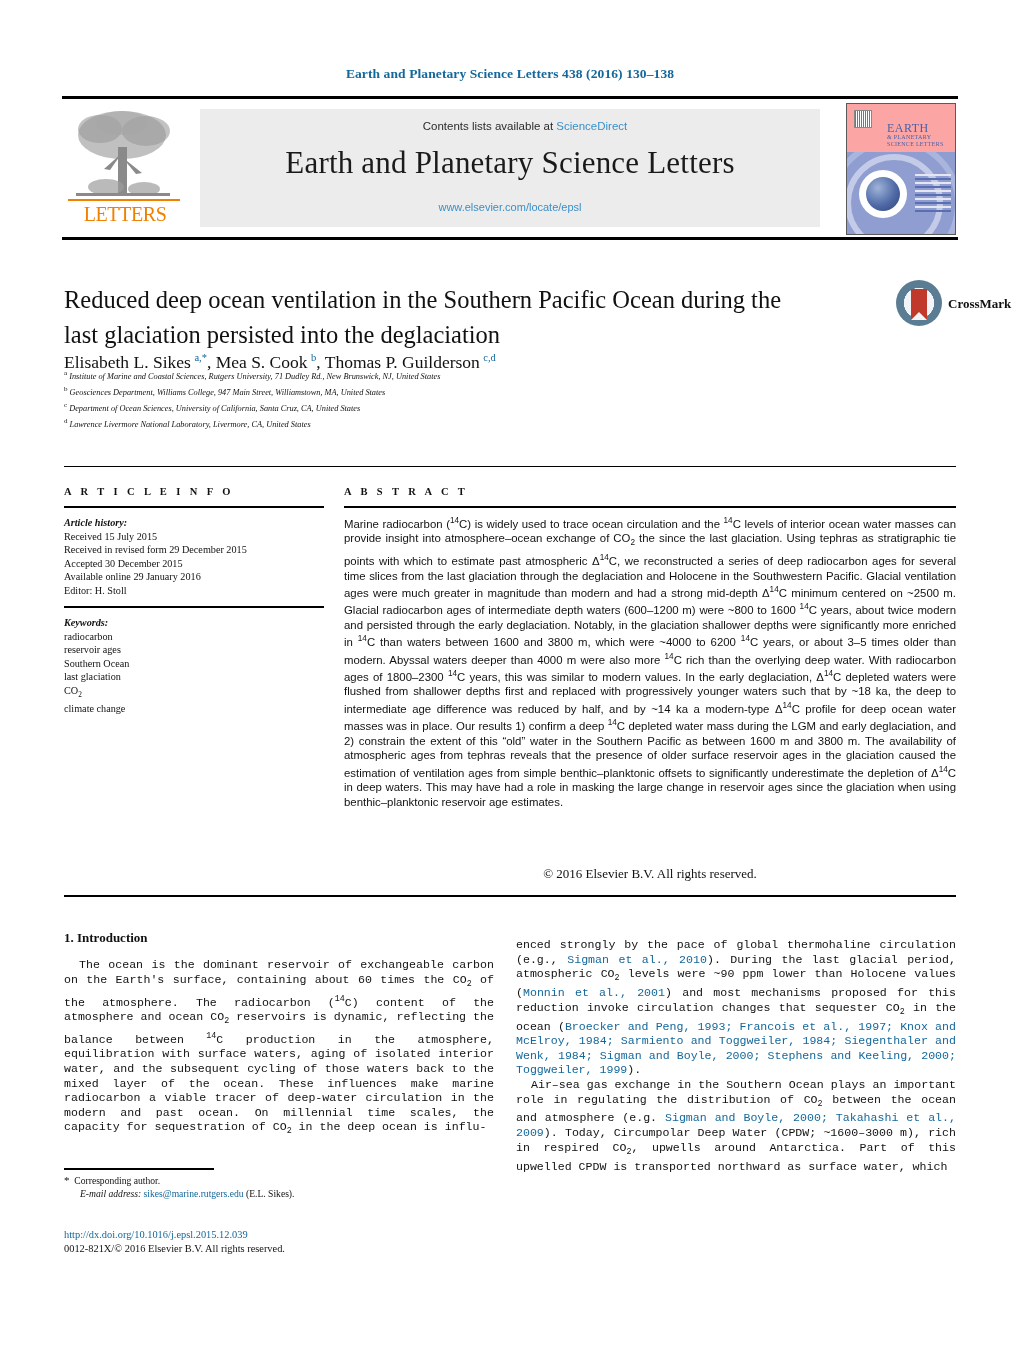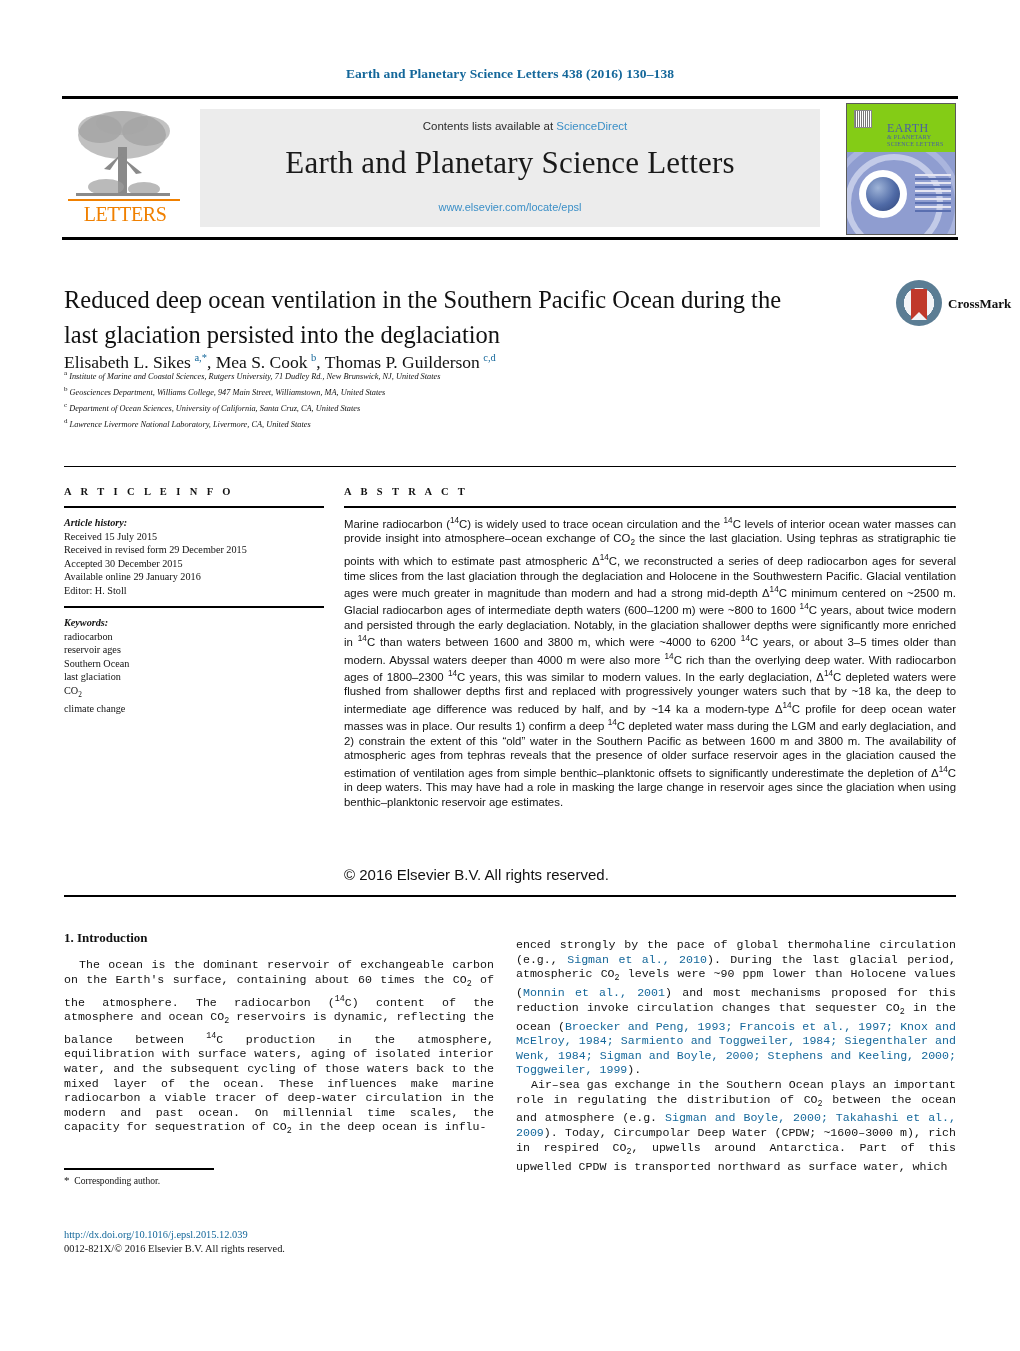--- a/index.html
+++ b/index.html
@@ -20,21 +20,21 @@
      font-family:"Liberation Serif",serif;font-size:20px;color:#f08000;letter-spacing:-0.4px;}
   .elsevier-rule{position:absolute;left:2px;top:92px;width:112px;height:2px;background:#f08000;}
   .mast-center{position:absolute;left:138px;top:10px;width:620px;height:118px;background:#ececec;}
   .contents-line{position:absolute;top:11px;left:0;width:620px;text-align:center;
      font-family:"Liberation Sans",sans-serif;font-size:11.5px;color:#2b2b2b;margin-left:15px;}
   .sd-link{color:#3b8fc7;}
   .journal-title{position:absolute;top:36px;left:0;width:620px;text-align:center;
      font-family:"Liberation Serif",serif;font-size:31px;color:#1a1a1a;letter-spacing:.2px;}
   .journal-url{position:absolute;top:92px;left:0;width:620px;text-align:center;
      font-family:"Liberation Sans",sans-serif;font-size:11px;color:#3b8fc7;}
-  .cover-thumb{position:absolute;right:2px;top:4px;width:108px;height:130px;background:#84cc16;border:1px solid #5a5a5a;}
+  .cover-thumb{position:absolute;right:2px;top:4px;width:108px;height:130px;background:#fca5a5;border:1px solid #5a5a5a;}
   .cover-in{position:relative;width:100%;height:100%;overflow:hidden;}
   .cover-barcode{position:absolute;left:7px;top:6px;width:16px;height:16px;border:1px solid #888;background:
       repeating-linear-gradient(90deg,#777 0 1px,#fff 1px 2px);}
   .cover-ttl{position:absolute;left:40px;top:18px;width:66px;color:#4a5fa5;
      font-family:"Liberation Serif",serif;}
   .cover-ttl .l1{font-size:12px;letter-spacing:.5px;line-height:12px;}
   .cover-ttl .l2{font-size:6px;letter-spacing:.3px;line-height:7px;}
   .cover-body{position:absolute;left:0;top:48px;width:100%;height:82px;background:#8f9dd0;overflow:hidden;}
   .ring{position:absolute;border-radius:50%;border:6px solid #aab5dd;}
   .r1{width:120px;height:120px;left:-18px;top:-14px;}
@@ -75,22 +75,22 @@
   .artinfo{position:absolute;left:64px;top:516px;width:260px;
      font-family:"Liberation Serif",serif;font-size:10.2px;line-height:13.6px;color:#111;}
   .artinfo .hd{font-style:italic;font-weight:bold;}
   .keywords{position:absolute;left:64px;top:616px;width:260px;
      font-family:"Liberation Serif",serif;font-size:10.2px;line-height:13.6px;color:#111;}
   .keywords .hd{font-style:italic;font-weight:bold;}
 
   .abstract{position:absolute;left:344px;top:514px;width:612px;
      font-family:Liberation Sans, sans-serif;font-size:11.4px;line-height:14.55px;
      text-align:justify;color:#111;}
-  .abs-copy{position:absolute;left:344px;top:866px;width:612px;text-align:left;
-     font-family:Liberation Sans, sans-serif;font-size:15px;color:#111;}
+  .abs-copy{position:absolute;left:344px;top:866px;width:612px;text-align:center;
+     font-family:Liberation Serif, serif;font-size:13px;color:#111;}
 
   
   .h1{position:absolute;font-family:"Liberation Serif",serif;font-weight:bold;font-size:13px;color:#111;}
   .col{position:absolute;font-family:Liberation Mono, monospace;font-size:11.6px;
        line-height:14.6px;text-align:justify;color:#111;}
   .colL{left:64px;top:958px;width:430px;}
   .colR{left:516px;top:938px;width:440px;}
   .lnk{color:#14679a;}
   .indent{text-indent:15px;}
 
@@ -274,20 +274,25 @@
     and atmosphere (e.g. <span class="lnk">Sigman and Boyle, 2000; Takahashi et al.,
     2009</span>). Today, Circumpolar Deep Water (CPDW; ~1600–3000 m),
     rich in respired CO<sub>2</sub>, upwells around Antarctica. Part of this upwelled CPDW is transported northward as surface water, which</p>
   </div>
 
   <div class="fn-rule"></div>
   <div class="footnote">
     <div>
       <span class="star">*</span>&nbsp;&nbsp;<span>Corresponding author.</span>
     </div>
+    <div style="padding-left:16px;">
+      <em>E-mail address:</em>
+      <span class="lnk">sikes@marine.rutgers.edu</span>
+      <span>(E.L. Sikes).</span>
+    </div>
   </div>
 
   <div class="doi">
     <div><a href="#">http://dx.doi.org/10.1016/j.epsl.2015.12.039</a></div>
     <div>0012-821X/© 2016 Elsevier B.V. All rights reserved.</div>
   </div>
 
 </div>
 
 </body></html>

